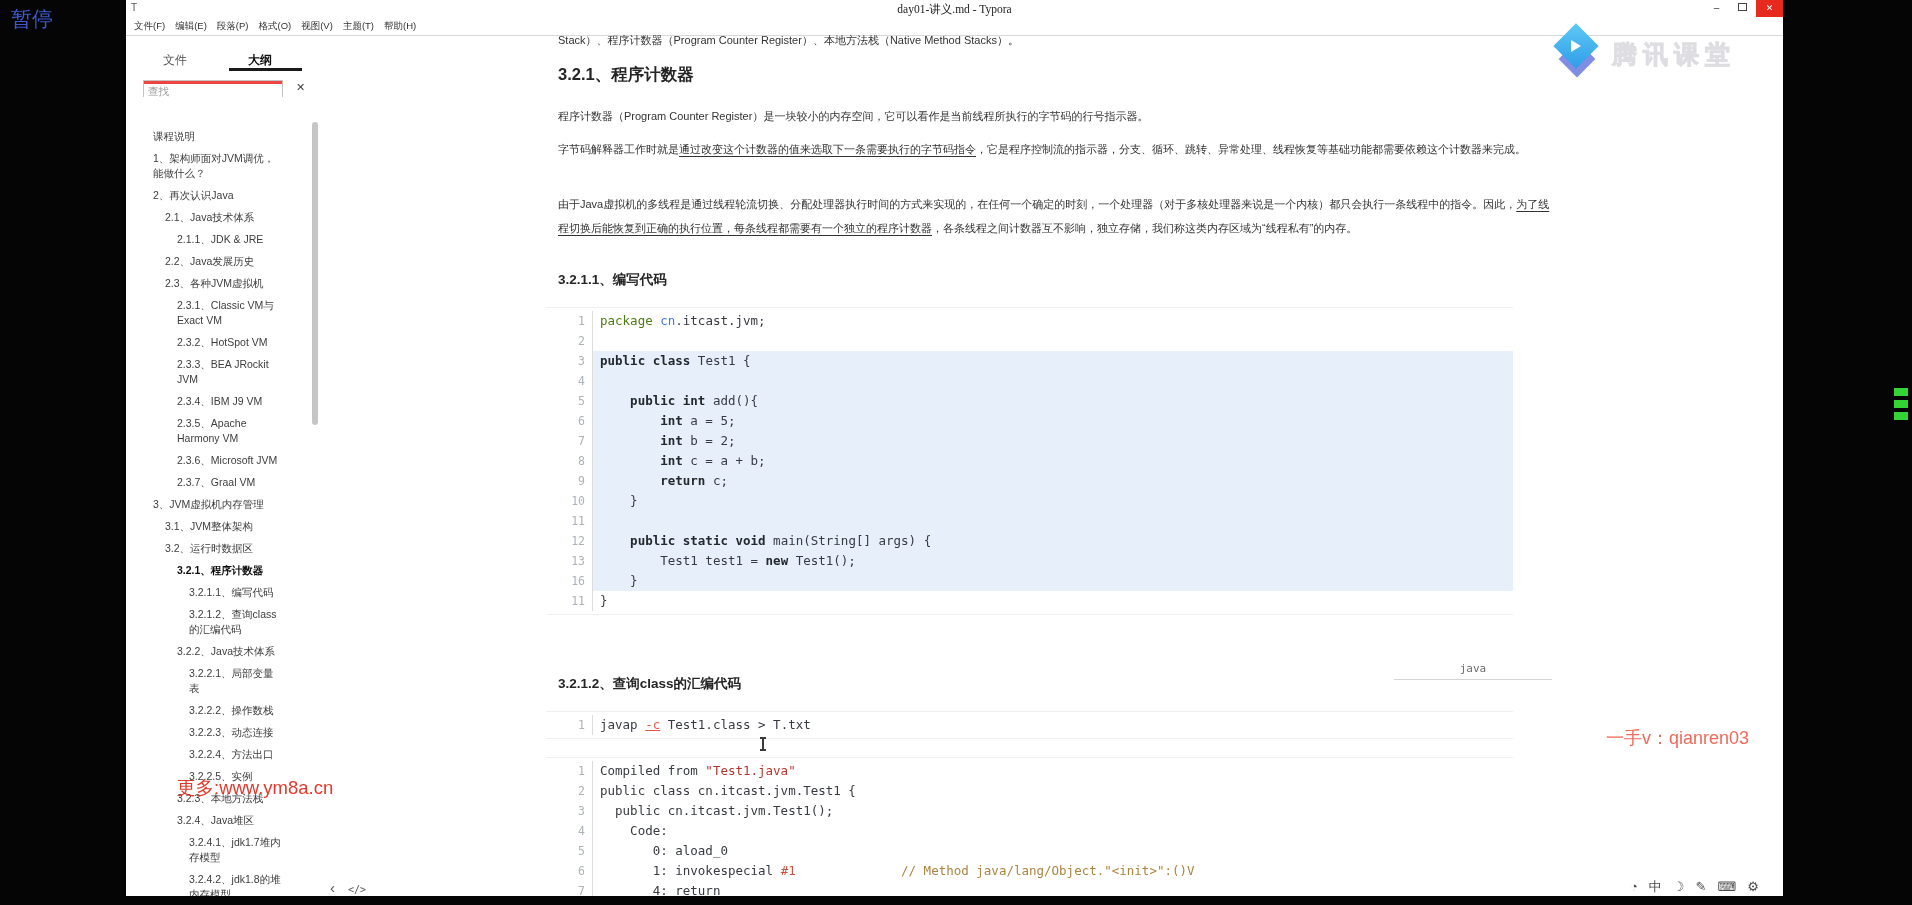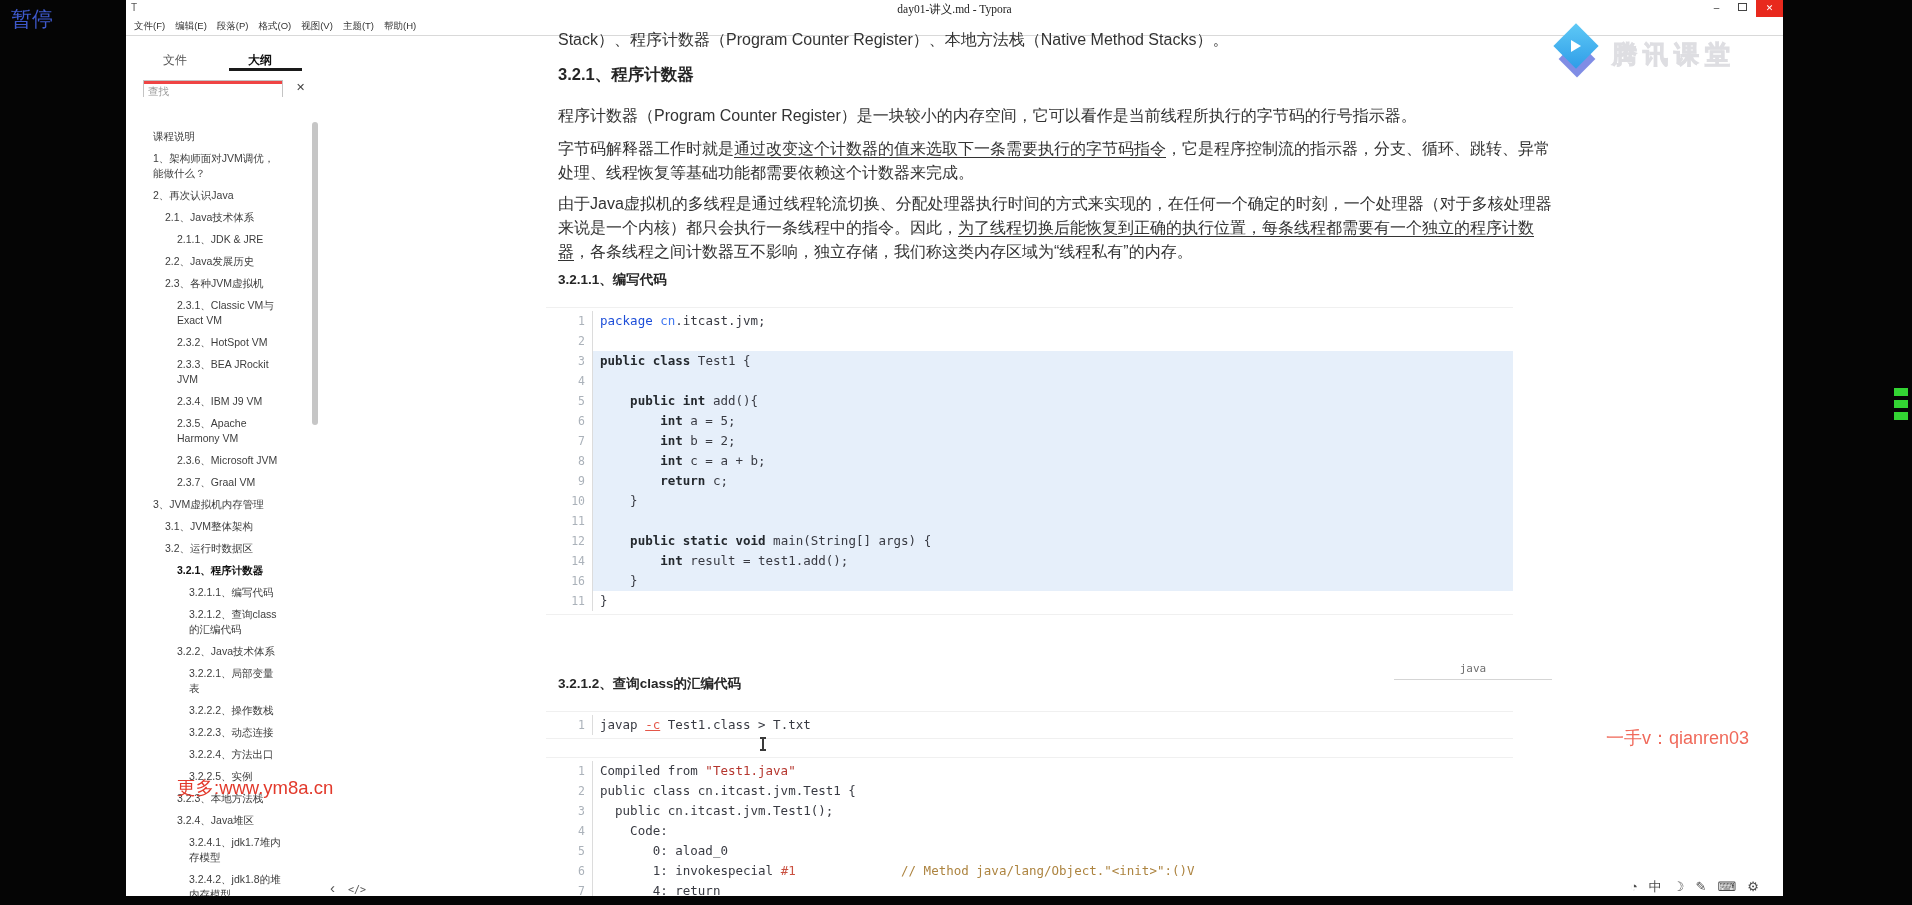--- a/index.html
+++ b/index.html
@@ -32,41 +32,41 @@
   .outline{position:absolute;left:27px;top:129px;width:150px;font-size:10.5px;line-height:15px;color:#3d3d3d;}
   .o-item{margin-bottom:7px;white-space:pre-wrap;}
   .o-item.lvl1{padding-left:12px;}
   .o-item.lvl2{padding-left:24px;}
   .o-item.lvl3{padding-left:36px;}
   .o-item.active{font-weight:bold;color:#0f0f0f;}
   .sb-scroll{position:absolute;left:186px;top:122px;width:6px;height:303px;background:#c6c6c6;border-radius:3px;}
   .sf0{position:absolute;left:204px;top:881px;font-size:15px;color:#555;line-height:14px;}
   .sf1{position:absolute;left:222px;top:884px;font-size:10px;color:#555;font-family:"DejaVu Sans Mono",monospace;}
   
-  .content-text{position:absolute;width:1000px;font-size:16px;line-height:24px;color:#333;}
+  .content-text{position:absolute;width:1000px;font-size:11px;line-height:24px;color:#333;}
   .intro{left:432px;top:29px;line-height:22px;}
   .h3{position:absolute;left:432px;top:64px;font-size:16.5px;font-weight:bold;color:#252525;}
   .p1{left:432px;top:104px;}
   .p2{left:432px;top:137px;}
   .p3{left:432px;top:192px;}
   .h4{position:absolute;left:432px;font-size:13.5px;font-weight:bold;color:#252525;}
   .h4a{top:271px;}
   .h4b{top:675px;}
   .useg{text-decoration:underline;text-decoration-thickness:1px;text-underline-offset:3px;}
   .codeblock{position:absolute;left:420px;width:967px;border-top:1px solid #f0f0f0;border-bottom:1px solid #f0f0f0;
              padding:3px 0;font-family:"DejaVu Sans Mono","Liberation Mono",monospace;font-size:12.5px;}
   .code1{top:307px;}
   .code2{top:711px;}
   .code3{top:757px;border-bottom:none;}
   .crow{display:flex;height:20px;line-height:20px;}
   .ln{width:39px;text-align:right;padding-right:7px;border-right:1px solid #dcdcdc;color:#abb2ba;
       font-size:11.5px;flex:none;}
   .cd{padding-left:7px;white-space:pre;flex:1;color:#383a42;}
   .crow.hl .cd{background:#e6effa;}
-  .tok-kw{color:#1d4ed8;text-align:right;}
+  .tok-kw{color:#4d7c0f;text-align:right;}
   .tok-ns{color:#4078f2;}
   .tok-kw2{font-weight:bold;color:#24292e;}
   .tok-flag{color:#e45649;text-decoration:underline;}
   .tok-str{color:#b5362e;}
   .tok-ref{color:#ca5040;}
   .tok-cmt{color:#ad8440;}
   .tok-pl{color:#383a42;}
   .lang-label{position:absolute;left:1268px;top:662px;width:158px;text-align:center;font-size:11px;
               color:#6f6f6f;font-family:"DejaVu Sans Mono",monospace;border-bottom:1px solid #d5d5d5;
               padding-bottom:4px;}
@@ -224,22 +224,22 @@
         </div>
         <div class="crow hl">
           <span class="ln">11</span>
           <span class="cd"></span>
         </div>
         <div class="crow hl">
           <span class="ln">12</span>
           <span class="cd"><span class="tok-pl">    </span><span class="tok-kw2">public</span><span class="tok-pl"> </span><span class="tok-kw2">static</span><span class="tok-pl"> </span><span class="tok-kw2">void</span><span class="tok-pl"> main(String[] args) {</span></span>
         </div>
         <div class="crow hl">
-          <span class="ln">14</span>
-          <span class="cd"><span class="tok-pl">        </span><span class="tok-kw2">int</span><span class="tok-pl"> result = test1.add();</span></span>
+          <span class="ln">13</span>
+          <span class="cd"><span class="tok-pl">        Test1 test1 = </span><span class="tok-kw2">new</span><span class="tok-pl"> Test1();</span></span>
         </div>
         <div class="crow hl">
           <span class="ln">16</span>
           <span class="cd"><span class="tok-pl">    }</span></span>
         </div>
         <div class="crow">
           <span class="ln">11</span>
           <span class="cd"><span class="tok-pl">}</span></span>
         </div>
       </div>

